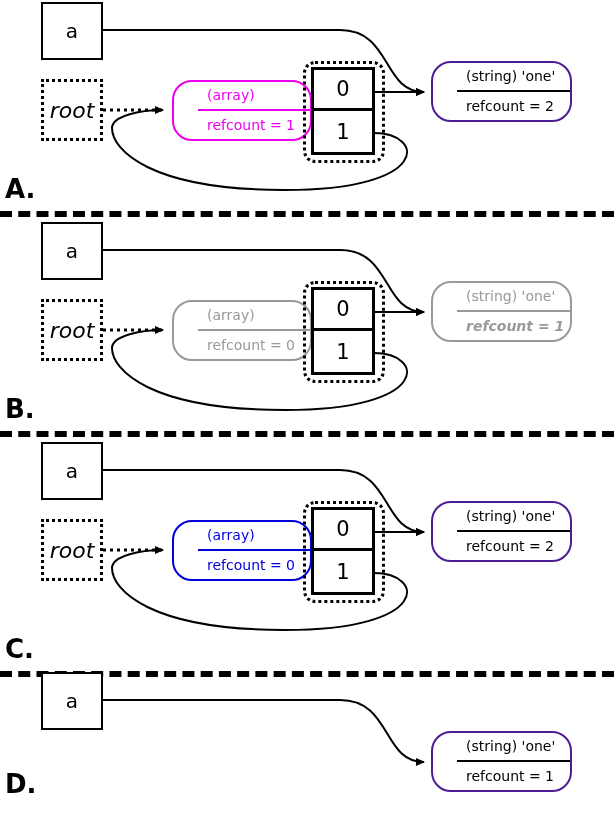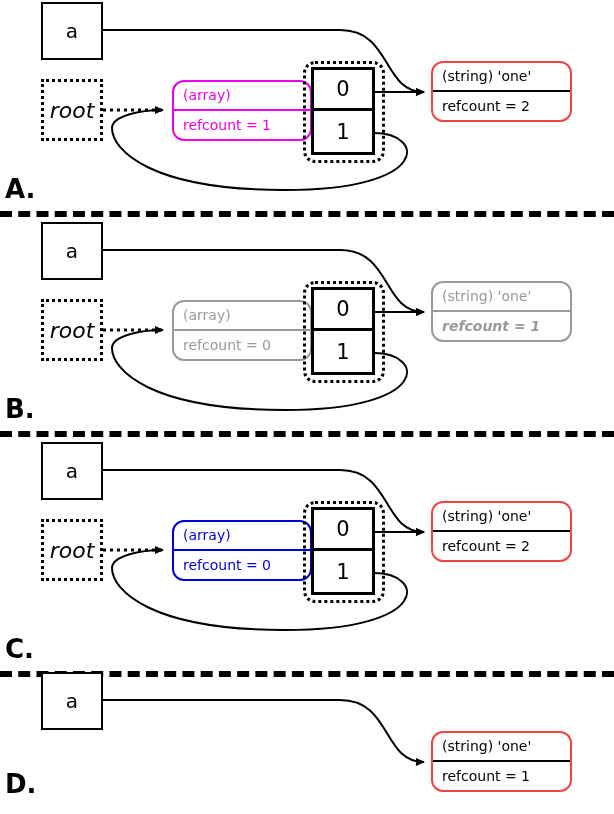--- a/index.html
+++ b/index.html
@@ -11,22 +11,22 @@
   .panel-label{position:absolute;font-size:26px;font-weight:bold;color:#000;
        font-family:"DejaVu Sans","Liberation Sans",sans-serif;line-height:1;}
   
   .varbox{position:absolute;box-sizing:border-box;border:2px solid #000;
           background:#fff;display:flex;align-items:center;justify-content:center;
           font-size:20px;color:#000;}
   .rootbox{position:absolute;box-sizing:border-box;border:3px dotted #000;
            background:#fff;display:flex;align-items:center;justify-content:center;
            font-size:22px;font-style:italic;color:#000;}
   
-  .record{position:absolute;box-sizing:border-box;border:2px solid #ef4444;
-          border-radius:12px;background:#fff;overflow:hidden;}
+  .record{position:absolute;box-sizing:border-box;border:2px solid #4c1d95;
+          border-radius:20px;background:#fff;overflow:hidden;padding-left:24px;}
   .record .r1,.record .r2{box-sizing:border-box;height:50%;display:flex;
           align-items:center;padding-left:9px;font-size:14px;color:#000;
           white-space:nowrap;}
   .record .r1{border-bottom:2px solid #000;}
   .record.magenta{border-color:#ee00ee;}
   .record.magenta .r1{border-bottom-color:#ee00ee;}
   .record.magenta .r1,.record.magenta .r2{color:#ee00ee;}
   .record.blue{border-color:#0000dd;}
   .record.blue .r1{border-bottom-color:#0000dd;}
   .record.blue .r1,.record.blue .r2{color:#0000dd;}

